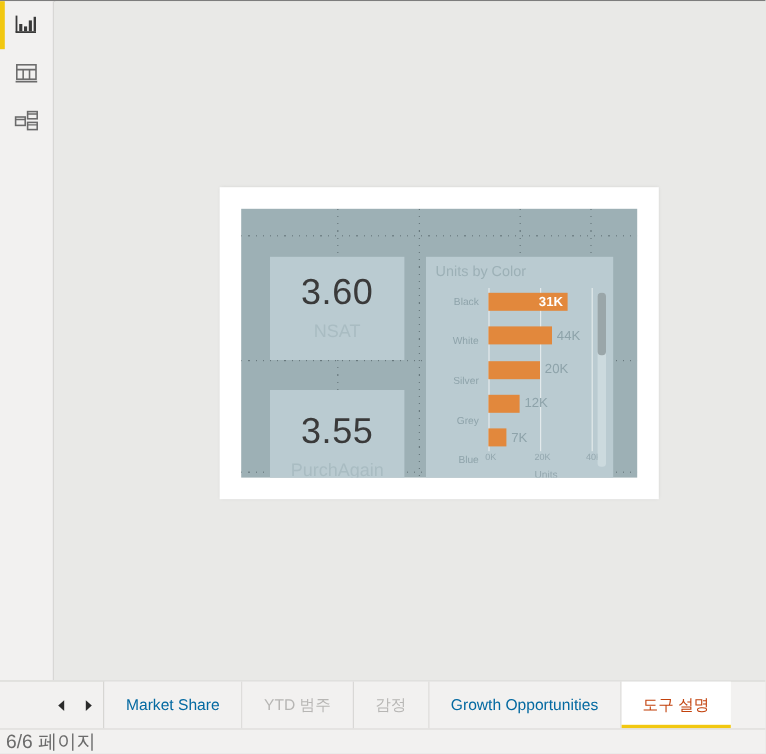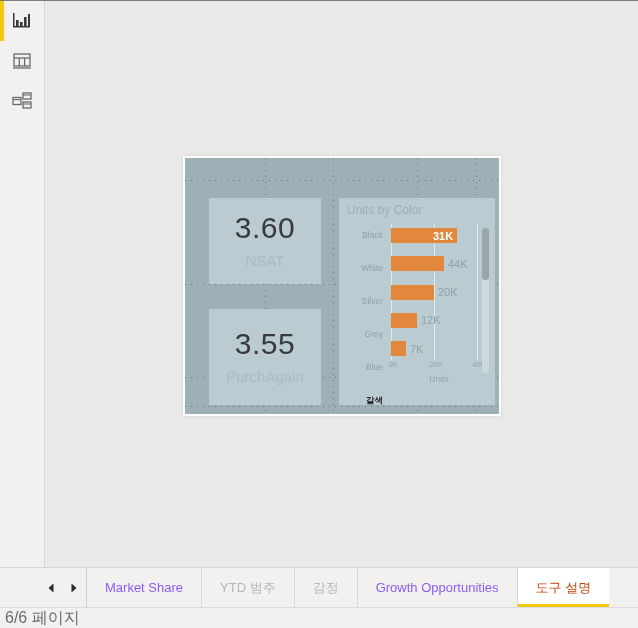--- a/index.html
+++ b/index.html
@@ -60,24 +60,24 @@
     width: 592px;
     height: 566px;
     background: #e9e9e7;
   }
 
   
   .canvas-wrap {
     position: absolute;
     left: 137px;
     top: 155px;
-    width: 318px;
+    width: 366px;
     height: 260px;
     background: #ffffff;
-    padding: 2px;
+    padding: 18px;
     box-sizing: border-box;
     box-shadow: 0 0 3px rgba(0,0,0,0.10);
   }
   .canvas {
     position: relative;
     width: 100%;
     height: 100%;
     background: #9db0b5;
     overflow: hidden;
   }
@@ -274,21 +274,21 @@
     display: flex;
     align-items: center;
     justify-content: center;
   }
   .tab {
     display: flex;
     align-items: center;
     justify-content: center;
     padding: 0 18px;
     font-size: 13px;
-    color: #8b5cf6;
+    color: #0369a1;
     border-right: 1px solid #d9d8d6;
     background: #f2f1f0;
     white-space: nowrap;
     position: relative;
     box-sizing: border-box;
   }
   .tab.dim { color: #b7b6b4; }
   .tab.active {
     background: #ffffff;
     color: #c2410c;

